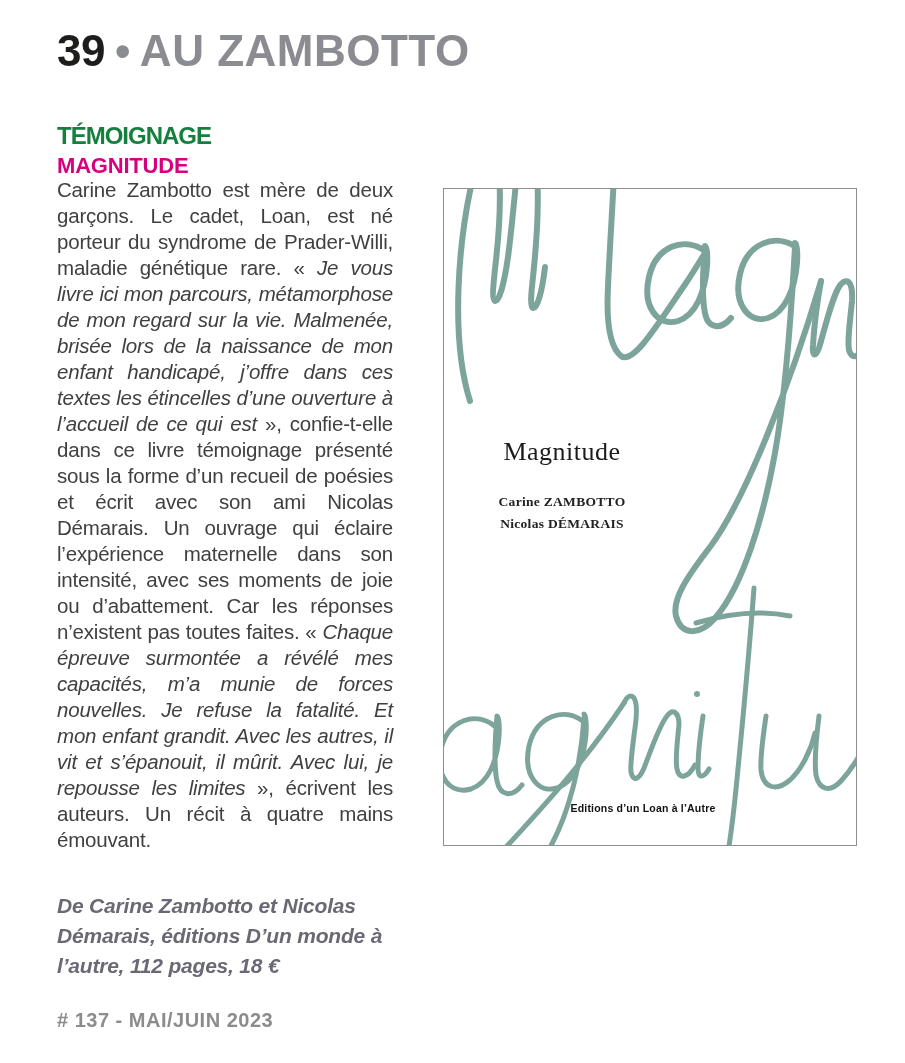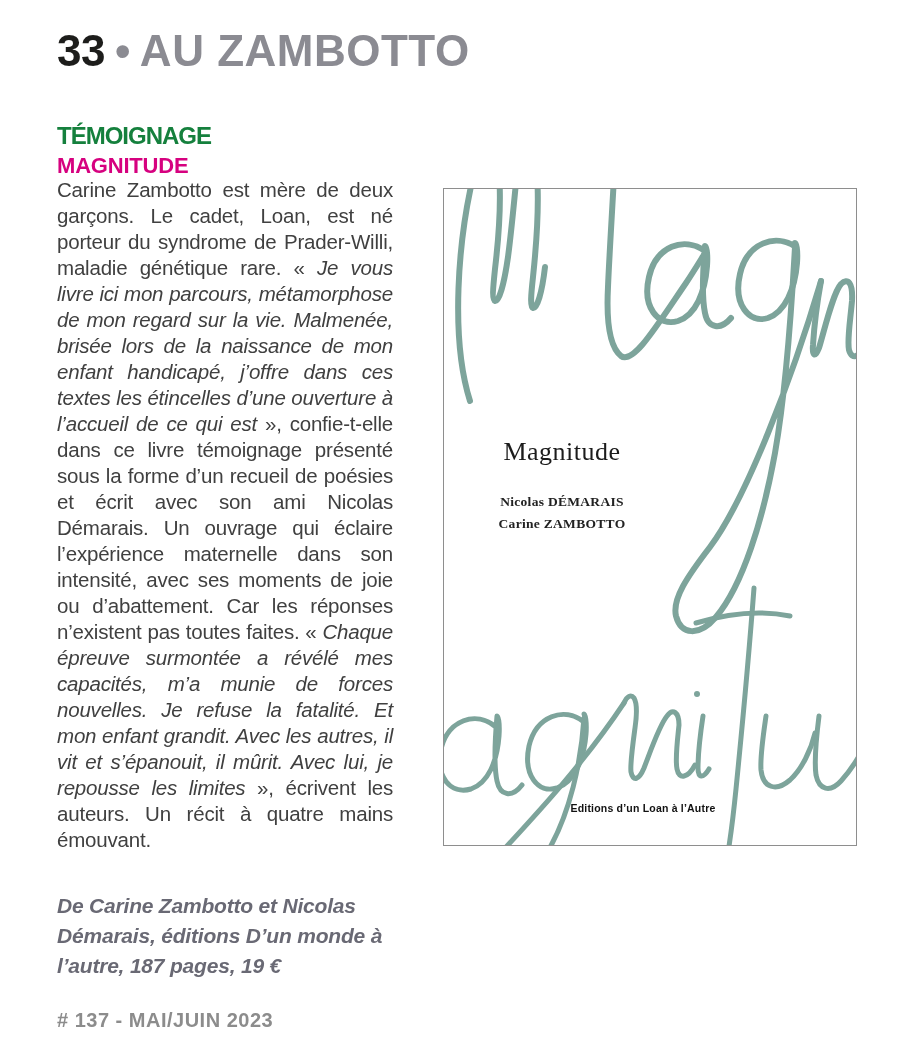--- a/index.html
+++ b/index.html
@@ -58,28 +58,28 @@
   .cover-authors{margin-top:24px;font-size:13.5px;font-weight:700;line-height:22px;letter-spacing:0.3px;color:#222;}
   .cover-publisher{
     position:absolute;left:79px;top:613px;width:240px;text-align:center;
     font-size:10.5px;font-weight:700;letter-spacing:0.2px;color:#111;
   }
 </style>
 </head>
 <body>
 
 <div class="page-header">
-  <span class="page-number">33</span><span class="header-sep">•</span><span class="section-name">AU ZAMBOTTO</span>
+  <span class="page-number">39</span><span class="header-sep">•</span><span class="section-name">AU ZAMBOTTO</span>
 </div>
 
 <h1 class="kicker" style="margin:0;">TÉMOIGNAGE</h1>
 <h2 class="article-title" style="margin:0;">MAGNITUDE</h2>
 <p class="article-body" style="margin:0;"><span>Carine Zambotto est mère de deux garçons. Le cadet, Loan, est né porteur du syndrome de Prader-Willi, maladie génétique rare. « </span><i>Je vous livre ici mon parcours, métamorphose de mon regard sur la vie. Malmenée, brisée lors de la naissance de mon enfant handicapé, j’offre dans ces textes les étincelles d’une ouverture à l’accueil de ce qui est</i><span> », confie-t-elle dans ce livre témoignage présenté sous la forme d’un recueil de poésies et écrit avec son ami Nicolas Démarais. Un ouvrage qui éclaire l’expérience maternelle dans son intensité, avec ses moments de joie ou d’abattement. Car les réponses n’existent pas toutes faites. « </span><i>Chaque épreuve surmontée a révélé mes capacités, m’a munie de forces nouvelles. Je refuse la fatalité. Et mon enfant grandit. Avec les autres, il vit et s’épanouit, il mûrit. Avec lui, je repousse les limites</i><span> », écrivent les auteurs. Un récit à quatre mains émouvant.</span></p>
 
-<p class="credit" style="margin:0;">De Carine Zambotto et Nicolas Démarais, éditions D’un monde à l’autre, 187 pages, 19 €</p>
+<p class="credit" style="margin:0;">De Carine Zambotto et Nicolas Démarais, éditions D’un monde à l’autre, 112 pages, 18 €</p>
 
 <div class="page-footer"># 137 - MAI/JUIN 2023</div>
 
 <div class="book-cover">
   <svg class="script-layer" viewBox="0 0 412 656" aria-hidden="true">
 
     <g class="w-top">
       <path d="M26,212 C7,152 12,52 33,-28"></path>
       <path d="M33,-28 C40,-54 50,-52 54,-24 C58,6 55,46 51,80 C49,99 48,111 51,112 C55,113 60,96 64,68 C68,38 71,2 74,-26 C79,-54 88,-52 92,-24 C96,8 93,50 89,88 C87,106 86,118 89,119 C93,120 98,104 101,78"></path>
       <path d="M171,-30 C168,25 165,72 164,98 C162,136 167,159 177,167 C189,176 212,138 242,94 C250,82 256,72 261,64"></path>
@@ -100,19 +100,19 @@
       <path d="M310,399 C306,452 298,540 292,600 C289,630 286,652 283,670"></path>
       <path d="M252,434 C282,425 316,421 346,427"></path>
       <path d="M322,527 C319,548 316,567 317,581 C319,599 332,603 346,591 C358,580 367,561 371,544"></path>
       <path d="M375,527 C372,551 370,572 372,586 C375,601 386,604 397,592 C405,583 411,574 415,567"></path>
     </g>
   </svg>
 
   <div class="cover-title-block">
     <div class="cover-title">Magnitude</div>
     <div class="cover-authors">
+      <div>Carine ZAMBOTTO</div>
       <div>Nicolas DÉMARAIS</div>
-      <div>Carine ZAMBOTTO</div>
     </div>
   </div>
 
   <div class="cover-publisher">Editions d’un Loan à l’Autre</div>
 </div>
 
 </body></html>

